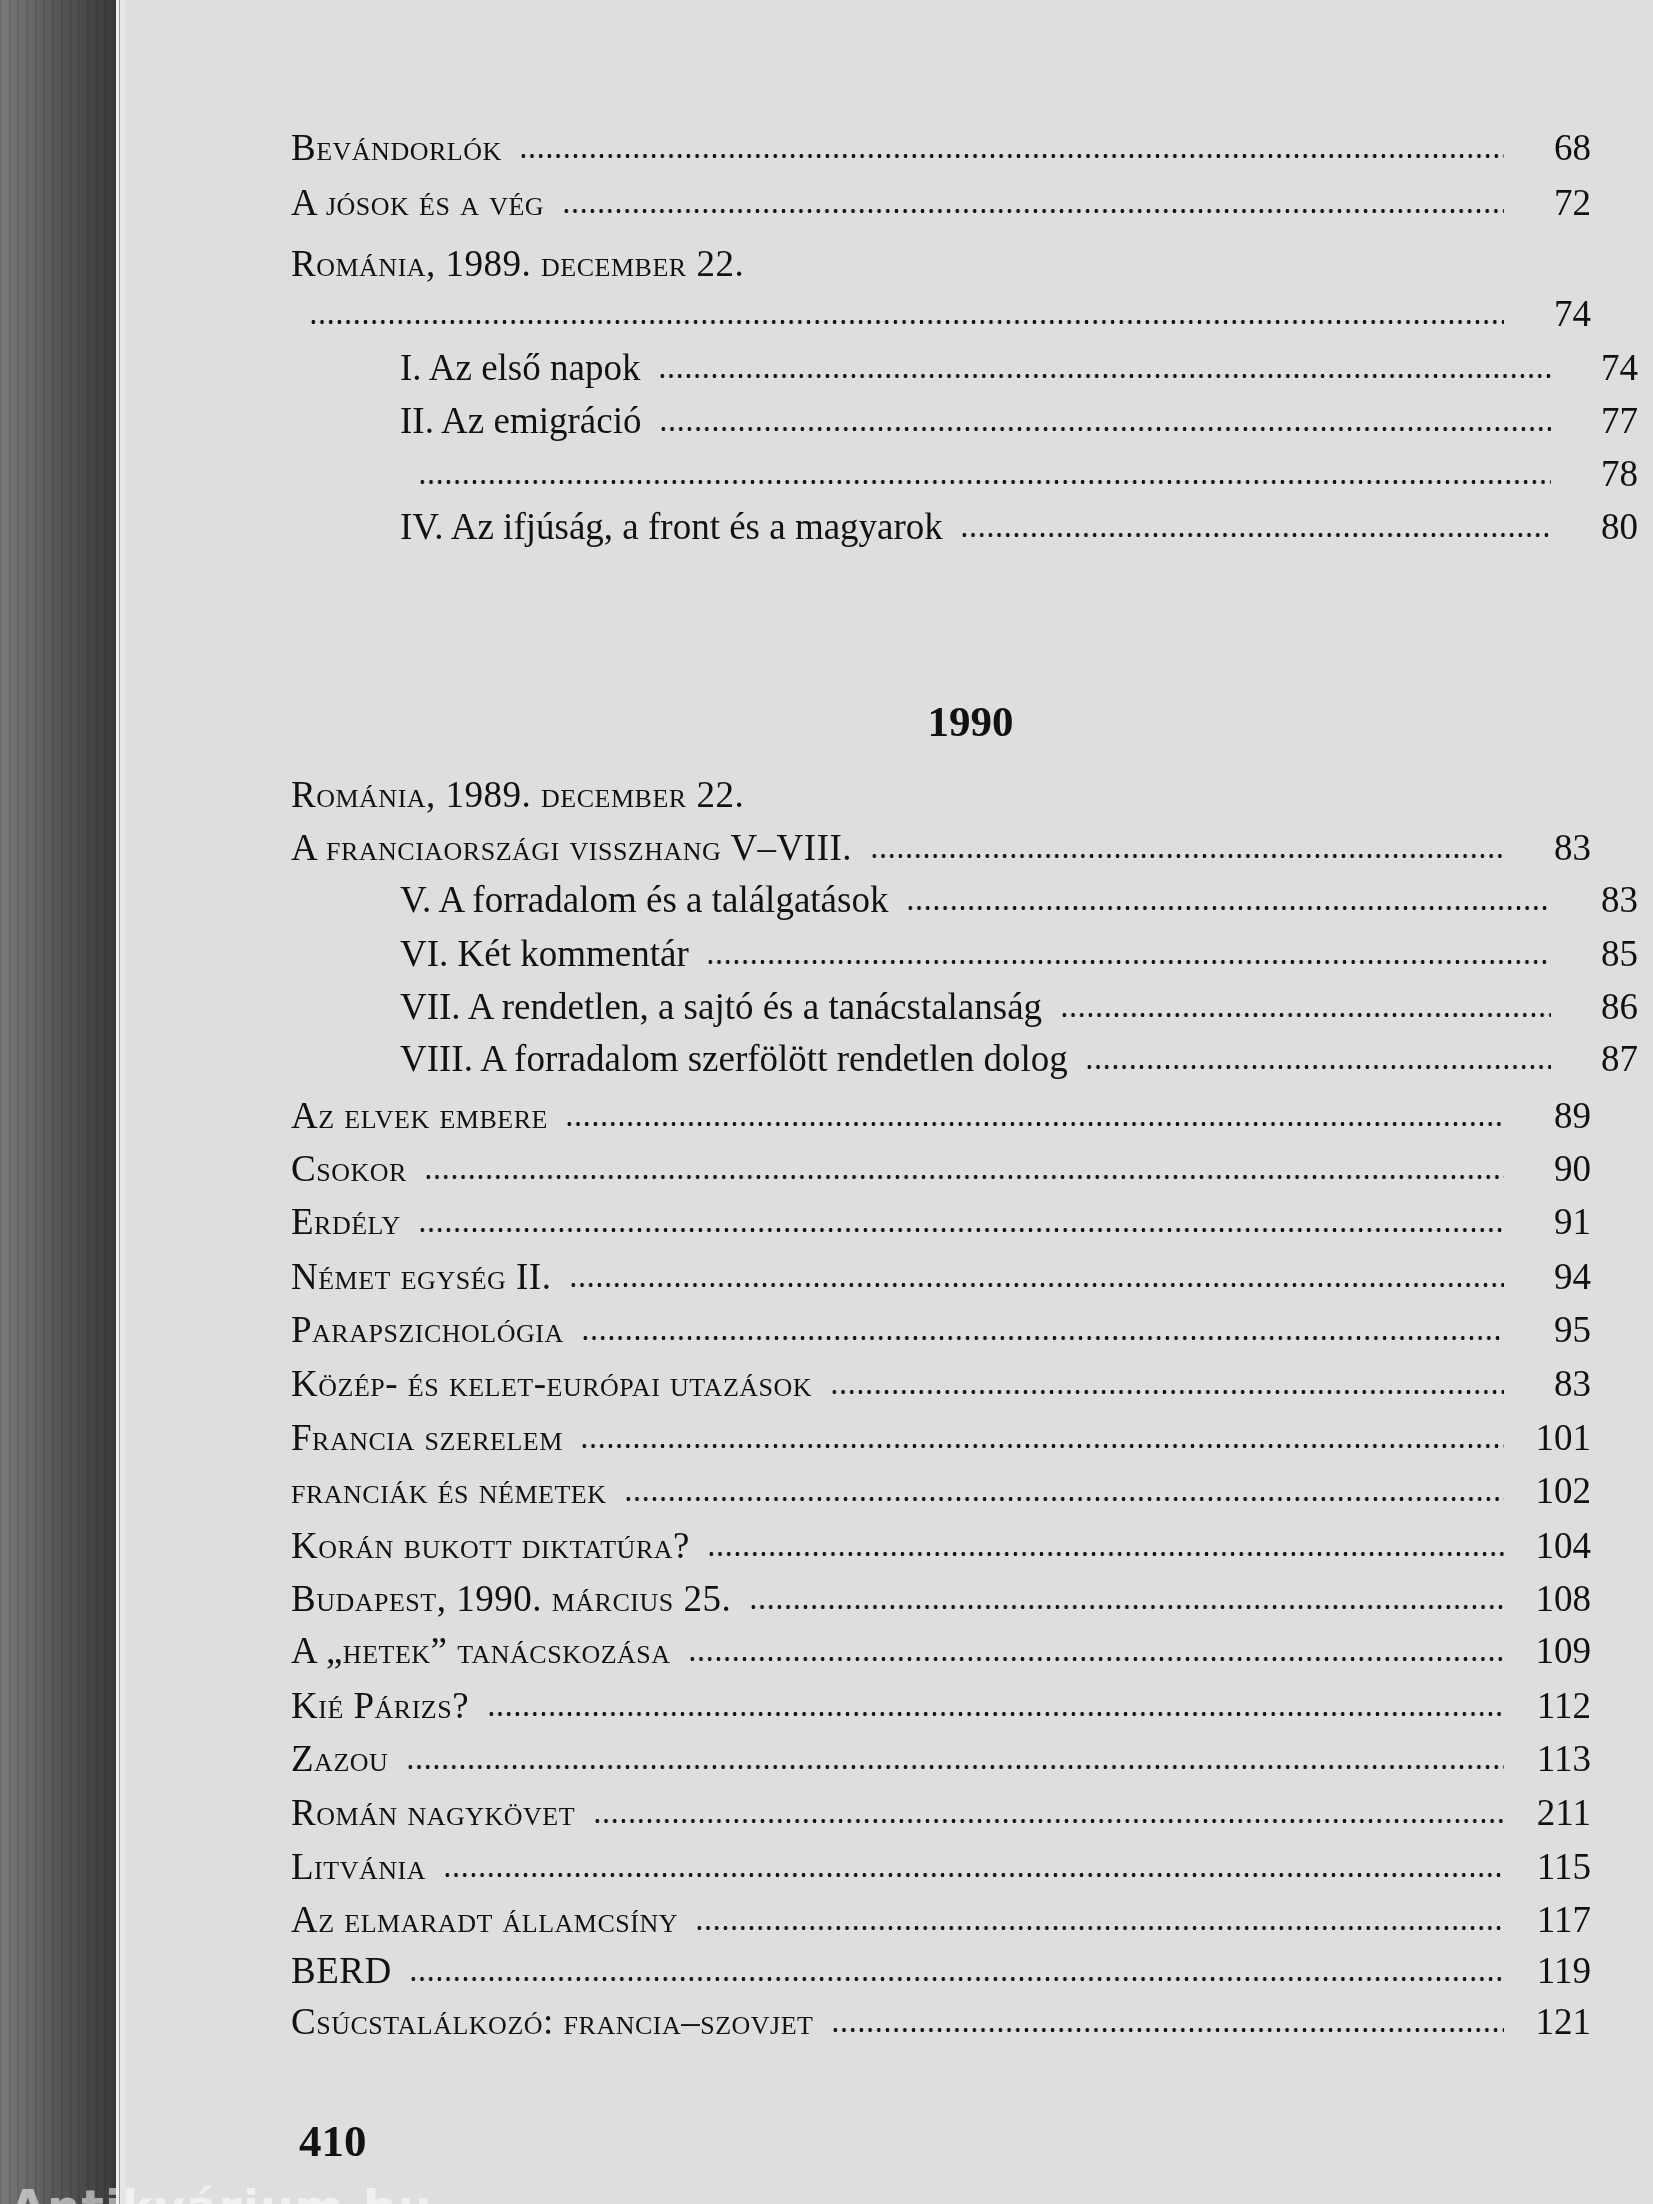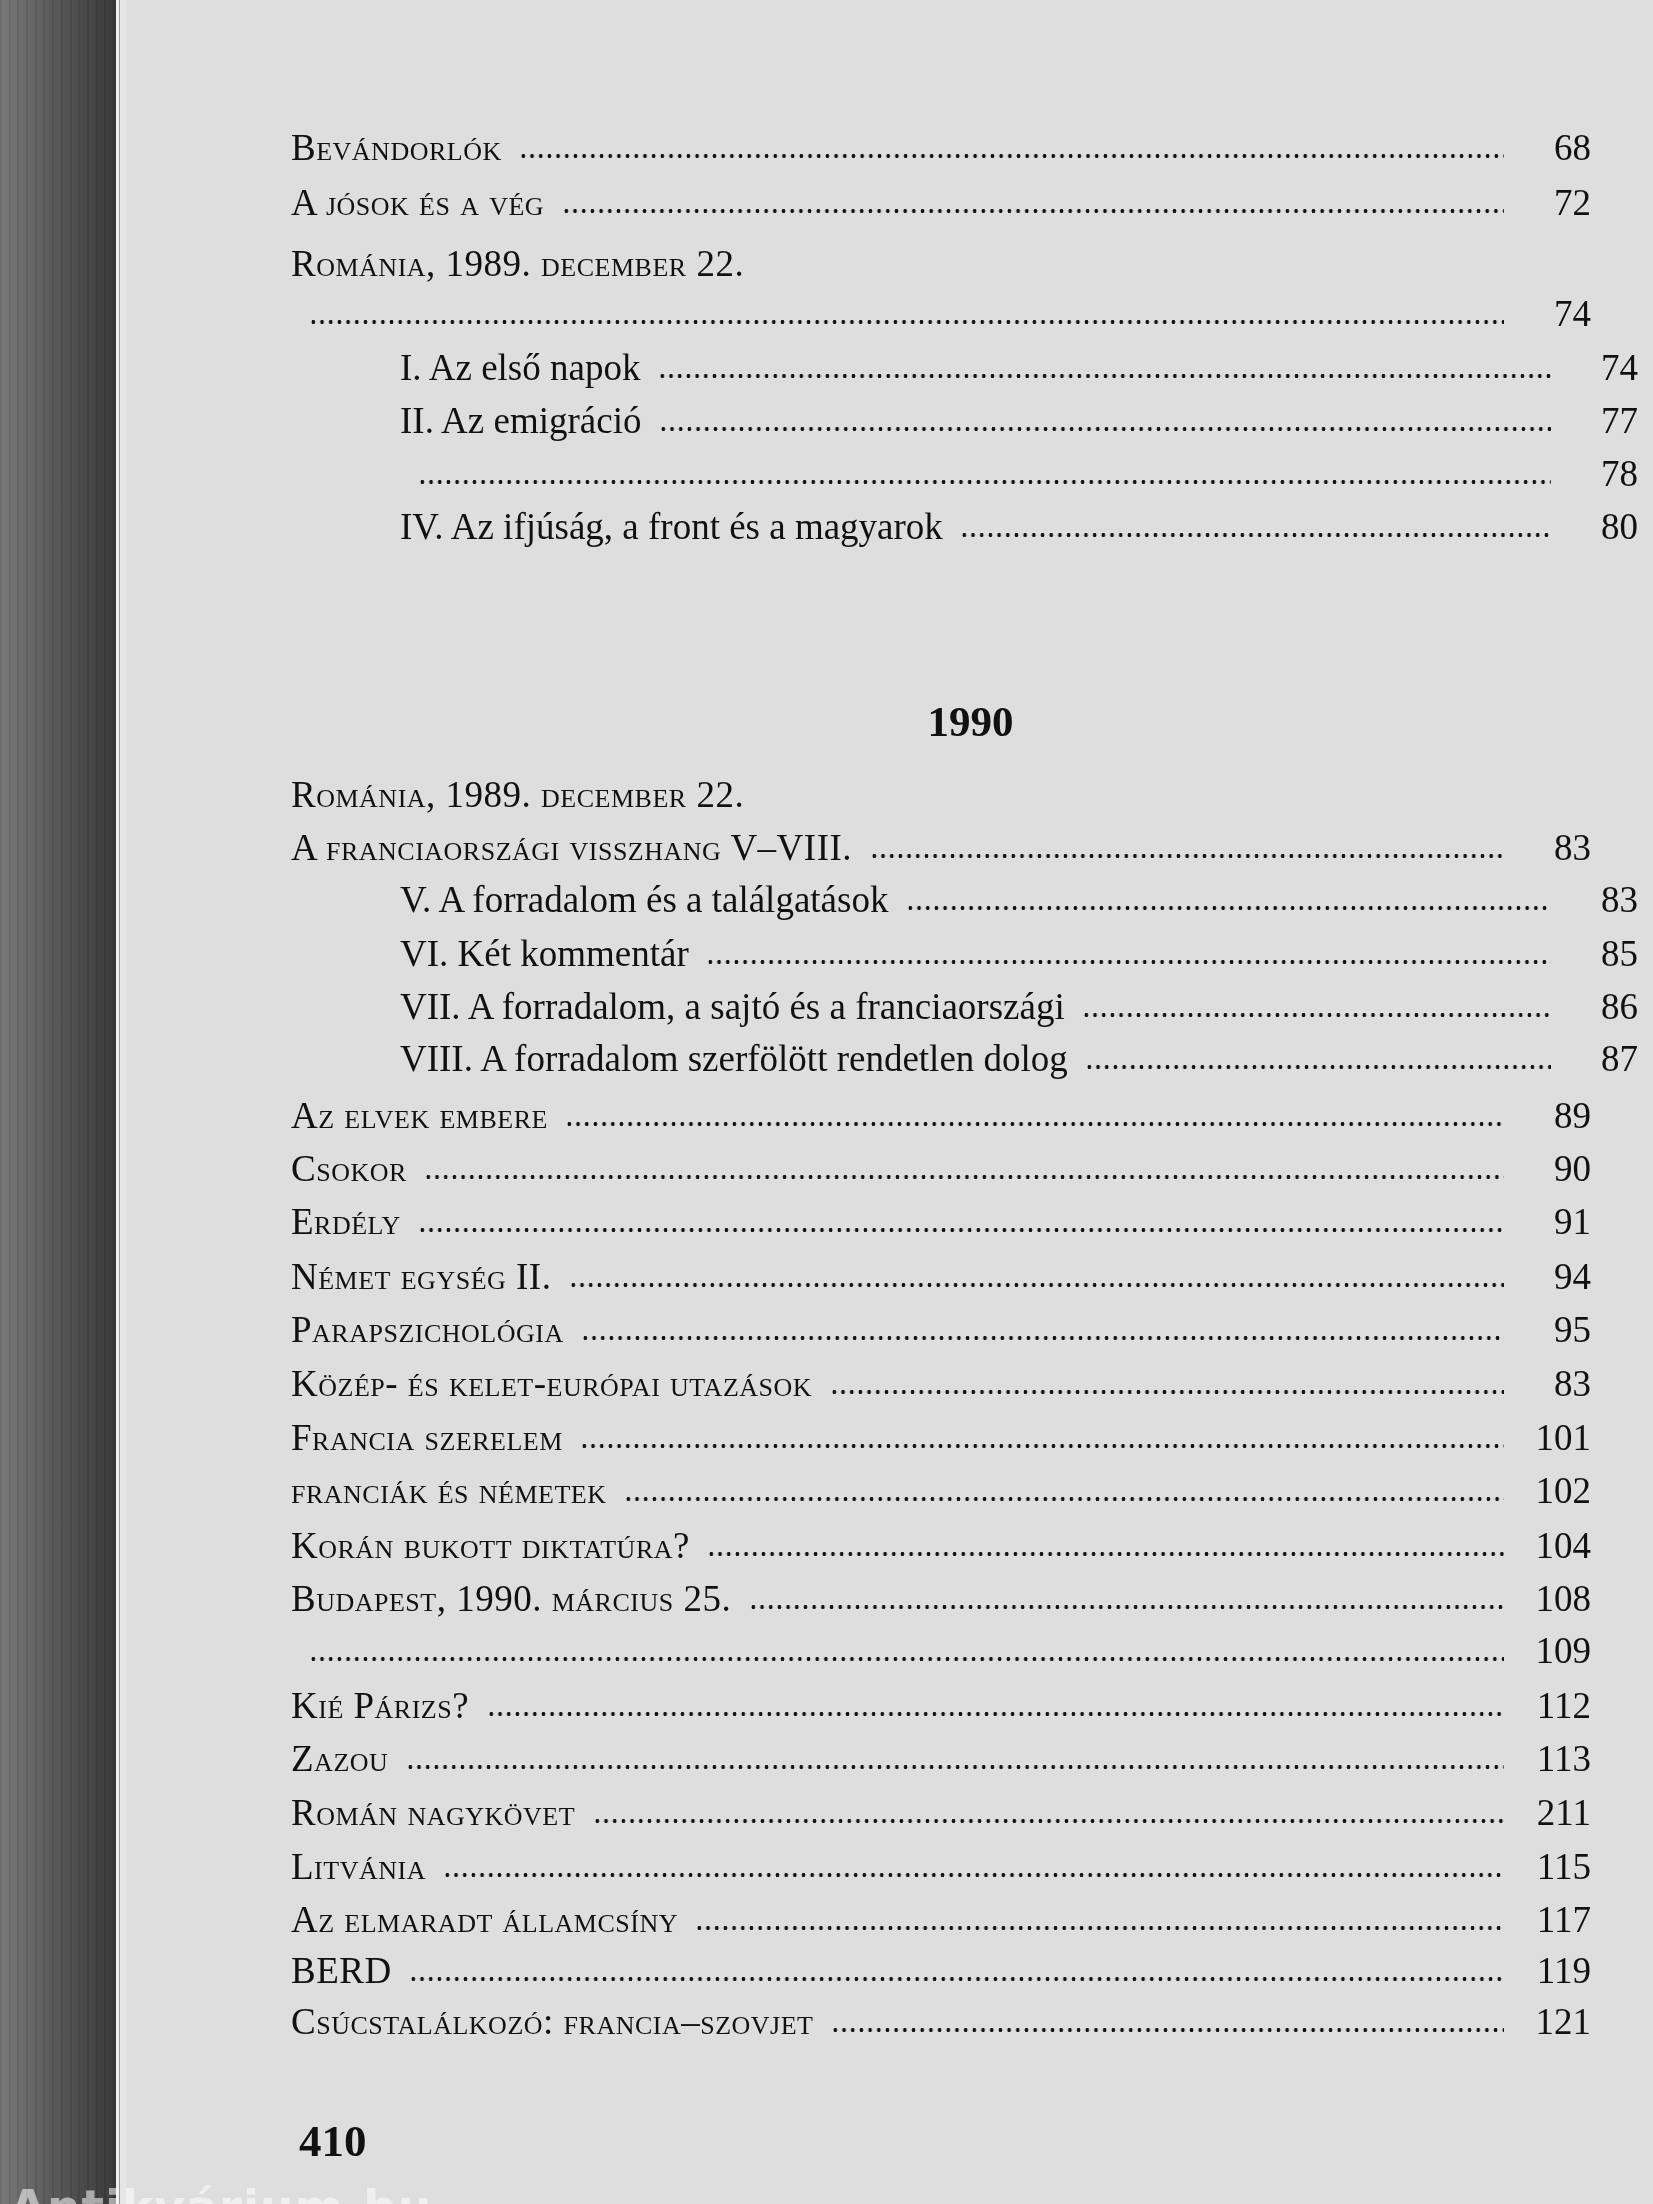--- a/index.html
+++ b/index.html
@@ -121,21 +121,21 @@
     <span class="title">V. A forradalom és a találgatások</span>
     <span class="dots"></span>
     <span class="pg">83</span>
   </div>
   <div class="entry sub" style="top:929px">
     <span class="title">VI. Két kommentár</span>
     <span class="dots"></span>
     <span class="pg">85</span>
   </div>
   <div class="entry sub" style="top:982px">
-    <span class="title">VII. A forradalom, a sajtó és a franciaországi</span>
+    <span class="title">VII. A rendetlen, a sajtó és a tanácstalanság</span>
     <span class="dots"></span>
     <span class="pg">86</span>
   </div>
   <div class="entry sub" style="top:1034px">
     <span class="title">VIII. A forradalom szerfölött rendetlen dolog</span>
     <span class="dots"></span>
     <span class="pg">87</span>
   </div>
   <div class="entry" style="top:1091px">
     <span class="title">Az elvek embere</span>
@@ -181,20 +181,21 @@
     <span class="title">Korán bukott diktatúra?</span>
     <span class="dots"></span>
     <span class="pg">104</span>
   </div>
   <div class="entry" style="top:1574px">
     <span class="title">Budapest, 1990. március 25.</span>
     <span class="dots"></span>
     <span class="pg">108</span>
   </div>
   <div class="entry" style="top:1626px">
+    <span class="title">A „hetek” tanácskozása</span>
     <span class="dots"></span>
     <span class="pg">109</span>
   </div>
   <div class="entry" style="top:1681px">
     <span class="title">Kié Párizs?</span>
     <span class="dots"></span>
     <span class="pg">112</span>
   </div>
   <div class="entry" style="top:1734px">
     <span class="title">Zazou</span>

